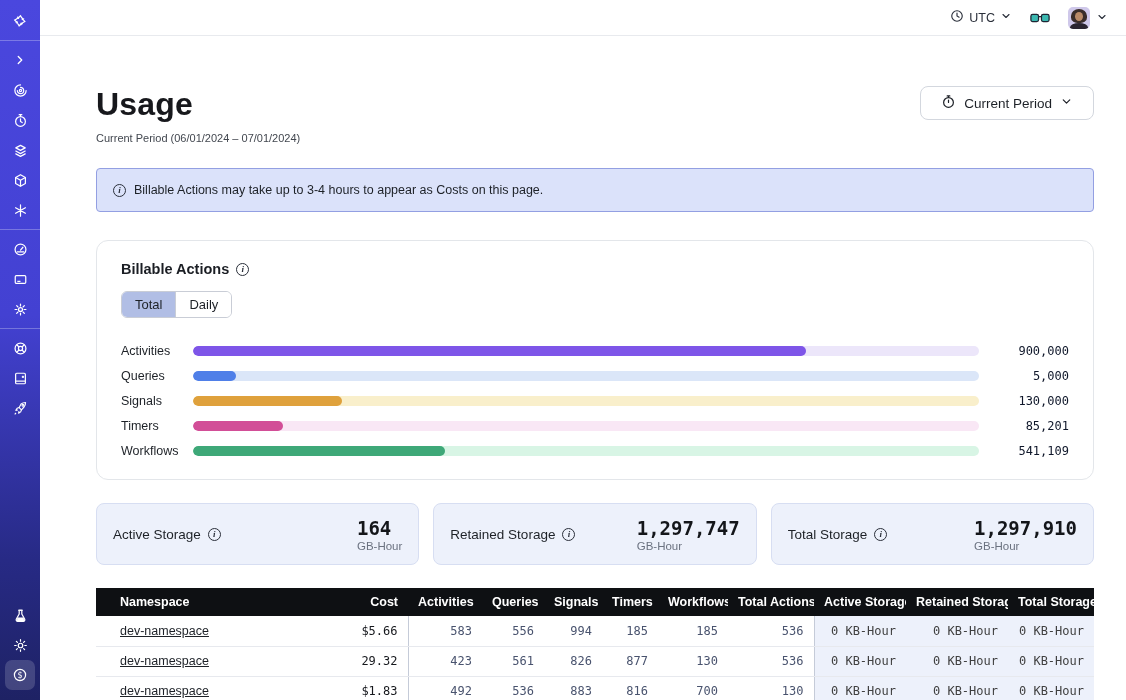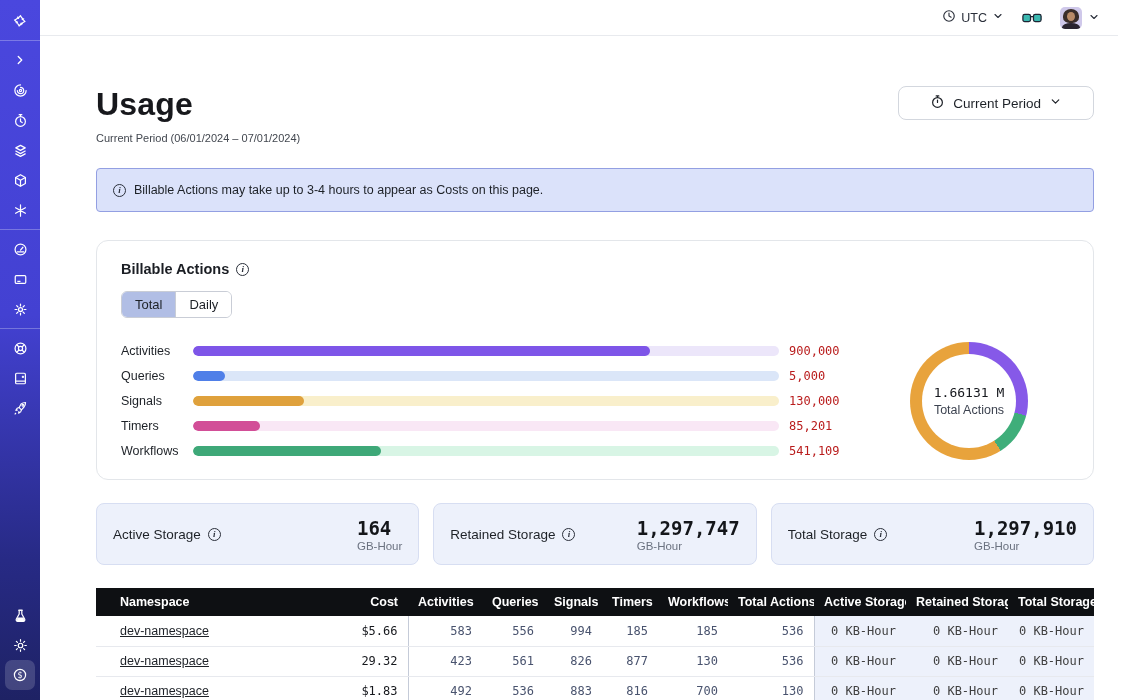--- a/index.html
+++ b/index.html
@@ -12,40 +12,40 @@
     background:linear-gradient(180deg,#4a47de 0%,#4341d2 45%,#272a85 80%,#1e2264 100%);
     display:flex; flex-direction:column; align-items:center; padding:6px 0 10px; z-index:10; }
   .sb-item { width:30px; height:30px; display:flex; align-items:center; justify-content:center;
     color:#fff; flex:0 0 auto; cursor:pointer; }
   .sb-item svg { display:block; }
   .sb-div { width:40px; height:1px; background:rgba(255,255,255,.28); margin:4px 0; flex:0 0 auto; }
   .sb-spacer { flex:1 1 auto; }
   .sb-active { background:rgba(255,255,255,.16); border-radius:7px; }
 
   
-  .topbar { position:fixed; left:40px; top:0; right:8px; height:36px; background:#fff;
+  .topbar { position:fixed; left:40px; top:0; right:0; height:36px; background:#fff;
     border-bottom:1px solid #e8eaee; display:flex; align-items:center; justify-content:flex-end;
     padding-right:18px; gap:18px; z-index:9;padding-left:16px; }
   .tz { display:flex; align-items:center; gap:5px; font-size:12.5px; color:#2a2f3a; cursor:pointer; }
   .glasses { display:flex; align-items:center; cursor:pointer; }
   .acct { display:flex; align-items:center; gap:6px; cursor:pointer; }
   .avatar { width:22px; height:22px; border-radius:5px; background:#cfc8ea; position:relative; overflow:hidden; }
   .avatar .hair { position:absolute; left:3px; right:3px; top:2px; height:14px; border-radius:50% 50% 40% 40%; background:#3a2d2a; }
   .avatar .face { position:absolute; left:7px; top:5px; width:8px; height:9px; border-radius:50%; background:#b98a68; }
   .avatar .body { position:absolute; left:2px; right:2px; bottom:-3px; height:9px; border-radius:50% 50% 0 0; background:#2a2430; }
 
   
   .main { position:absolute; left:40px; top:36px; right:0; bottom:0; background:#fff; overflow:hidden; }
   .content { padding:0 32px 0 56px; }
 
   .title-row { display:flex; justify-content:space-between; align-items:flex-start; margin-top:50px; }
   .page-title { font-size:32px; font-weight:700; color:#17181c; letter-spacing:.2px; }
   .page-sub { font-size:11px; color:#42474f; margin-top:9px; }
   .period-btn { display:flex; align-items:center; gap:8px; border:1px solid #d3d7de; background:#fff;
-    border-radius:8px; height:34px; padding:0 31px; font-size:13.5px; color:#1d2127; cursor:pointer; }
+    border-radius:8px; height:34px; padding:0 20px; font-size:13.5px; color:#1d2127; cursor:pointer; }
 
   .banner { margin-top:24px; background:#dbe2fa; border:1px solid #939fe2; border-radius:4px;
     height:44px; display:flex; align-items:center; gap:8px; padding:0 16px; font-size:12.5px; color:#1d2127; }
   .i-icon { display:inline-flex; width:13px; height:13px; border:1.2px solid #2a2f3a; border-radius:50%;
     align-items:center; justify-content:center; font-size:9px; font-weight:700; color:#2a2f3a; flex:0 0 auto;
     font-family:"Liberation Serif", serif; font-style:italic; }
 
   
   .card { margin-top:28px; border:1px solid #e3e6ea; border-radius:12px; background:#fff; padding:20px 24px 16px 16px; }
   .card-title { font-size:14.5px; font-weight:600; color:#1b1e24; display:flex; align-items:center; gap:7px; padding-left:8px; }
@@ -53,21 +53,21 @@
   .tab { padding:5px 13px; font-size:13px; background:#fff; color:#1d2127; cursor:pointer; }
   .tab.active { background:#b1bee5;text-align:right; }
   .tab + .tab { border-left:1px solid #c9cdd6; }
 
   .chart-wrap { display:flex; margin-top:20px; }
   .bars { flex:1 1 auto; padding-left:8px; }
   .bar-row { display:flex; align-items:center; height:25px; }
   .bar-label { width:72px; font-size:12.5px; color:#1d2127; flex:0 0 auto; }
   .bar-track { flex:1 1 auto; height:10px; border-radius:999px; position:relative; overflow:hidden; }
   .bar-fill { position:absolute; left:0; top:0; bottom:0; border-radius:999px; }
-  .bar-val { width:80px; font-size:12px; color:#b91c1c; flex:0 0 auto; margin-left:10px; }
+  .bar-val { width:80px; text-align:right; font-size:12px; color:#0f172a; flex:0 0 auto; margin-left:10px; }
 
   .donut-box { width:200px; flex:0 0 auto; display:flex; align-items:center; justify-content:center; }
   .donut { width:118px; height:118px; border-radius:50%; position:relative;
     background:conic-gradient(from 0deg, #8659e8 0 29%, #3fae7a 29% 41%, #e8a33c 41% 100%); }
   .donut::before { content:""; position:absolute; inset:12px; background:#fff; border-radius:50%; }
   .donut-center { position:absolute; inset:0; display:flex; flex-direction:column; align-items:center;
     justify-content:center; gap:3px; z-index:1; }
   .donut-val { font-size:13px; color:#16181d; }
   .donut-lbl { font-size:12.5px; color:#3d4350; }
 
@@ -319,28 +319,20 @@
           <div class="bar-row">
             <span class="bar-label">Workflows</span>
             <span class="bar-track" style="background:#d8f5e5;">
               <span class="bar-fill" style="width:32%; background:#3ea878;"></span>
             </span>
             <span class="bar-val mono">541,109</span>
           </div>
 
         </div>
 
-        <div class="donut-box">
-          <div class="donut">
-            <div class="donut-center">
-              <div class="donut-val mono">1.66131 M</div>
-              <div class="donut-lbl">Total Actions</div>
-            </div>
-          </div>
-        </div>
       </div>
     </section>
 
     <div class="storage-row">
       <div class="storage-card">
         <div class="storage-label">
           <span>Active Storage</span>
           <span class="i-icon">i</span>
         </div>
         <div class="storage-val">

